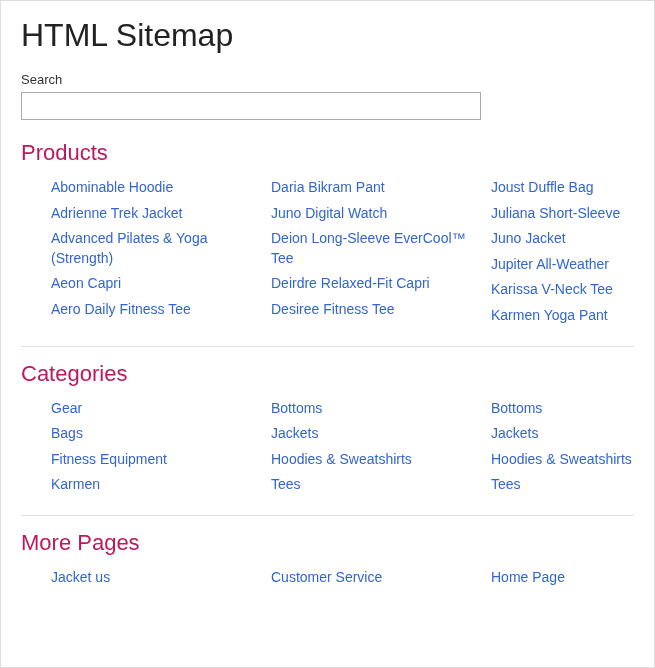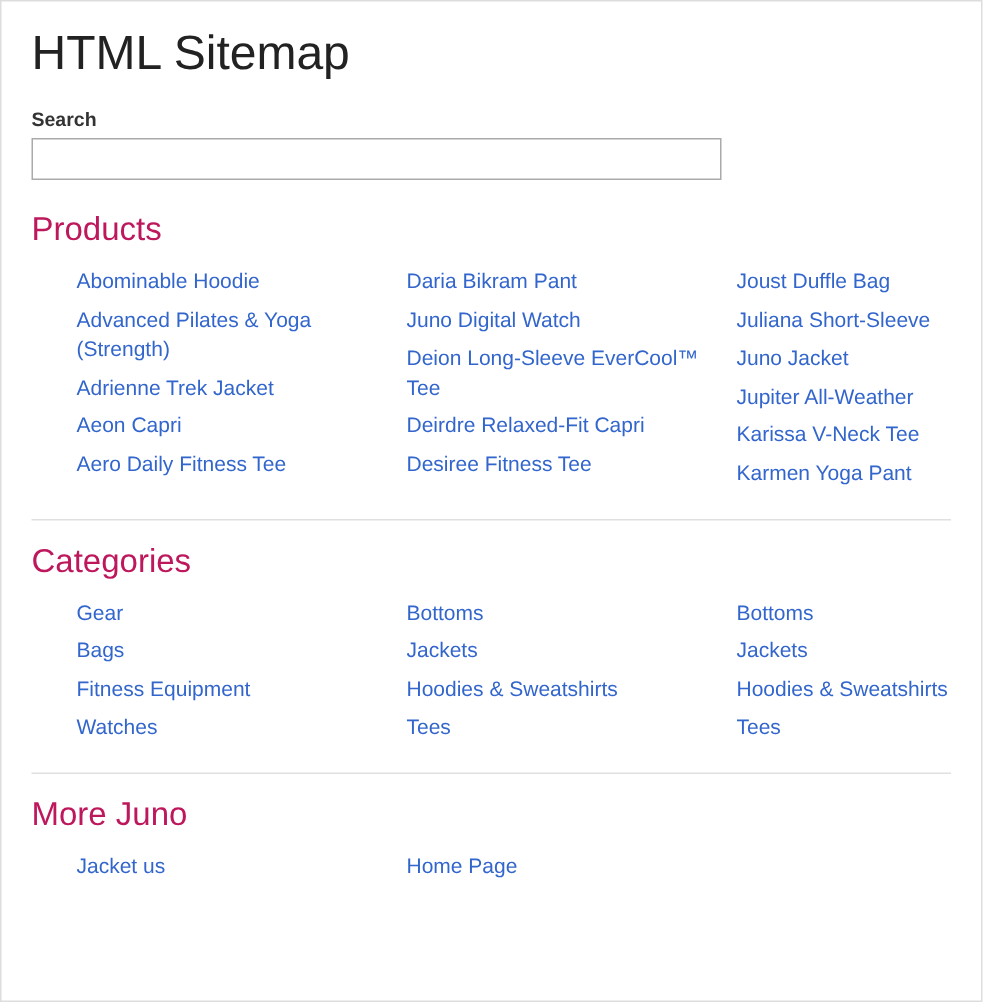--- a/index.html
+++ b/index.html
@@ -14,21 +14,21 @@
       border: 1px solid #ddd;
     }
     h1 {
       font-size: 32px;
       font-weight: normal;
       color: #222;
       margin-bottom: 18px;
     }
     .search-label {
       font-size: 13px;
-      font-weight: bold;
+      font-weight: normal;
       display: block;
       margin-bottom: 5px;
     }
     .search-input {
       width: 460px;
       height: 28px;
       border: 1px solid #aaa;
       padding: 2px 6px;
       font-size: 14px;
       display: block;
@@ -74,22 +74,22 @@
 <h1>HTML Sitemap</h1>
 
 <label class="search-label">Search</label>
 <input class="search-input" type="text" style="">
 
 <div class="section">
   <h2>Products</h2>
   <div class="grid-section">
     <div class="col">
       <a>Abominable Hoodie</a>
+      <a>Adrienne Trek Jacket</a>
       <a>Advanced Pilates &amp; Yoga (Strength)</a>
-      <a>Adrienne Trek Jacket</a>
       <a>Aeon Capri</a>
       <a>Aero Daily Fitness Tee</a>
     </div>
     <div class="col">
       <a>Daria Bikram Pant</a>
       <a>Juno Digital Watch</a>
       <a>Deion Long-Sleeve EverCool™ Tee</a>
       <a>Deirdre Relaxed-Fit Capri</a>
       <a>Desiree Fitness Tee</a>
     </div>
@@ -106,42 +106,45 @@
 
 <hr class="divider">
 
 <div class="section">
   <h2>Categories</h2>
   <div class="grid-section">
     <div class="col">
       <a>Gear</a>
       <a>Bags</a>
       <a>Fitness Equipment</a>
-      <a>Watches</a>
+      <a>Karmen</a>
     </div>
     <div class="col">
       <a>Bottoms</a>
       <a>Jackets</a>
       <a>Hoodies &amp; Sweatshirts</a>
       <a>Tees</a>
     </div>
     <div class="col">
       <a>Bottoms</a>
       <a>Jackets</a>
       <a>Hoodies &amp; Sweatshirts</a>
       <a>Tees</a>
     </div>
   </div>
 </div>
 
 <hr class="divider">
 
 <div class="section">
-  <h2>More Juno</h2>
+  <h2>More Pages</h2>
   <div class="grid-section">
     <div class="col">
       <a>Jacket us</a>
+    </div>
+    <div class="col">
+      <a>Customer Service</a>
     </div>
     <div class="col">
       <a>Home Page</a>
     </div>
   </div>
 </div>
 
 </body></html>

